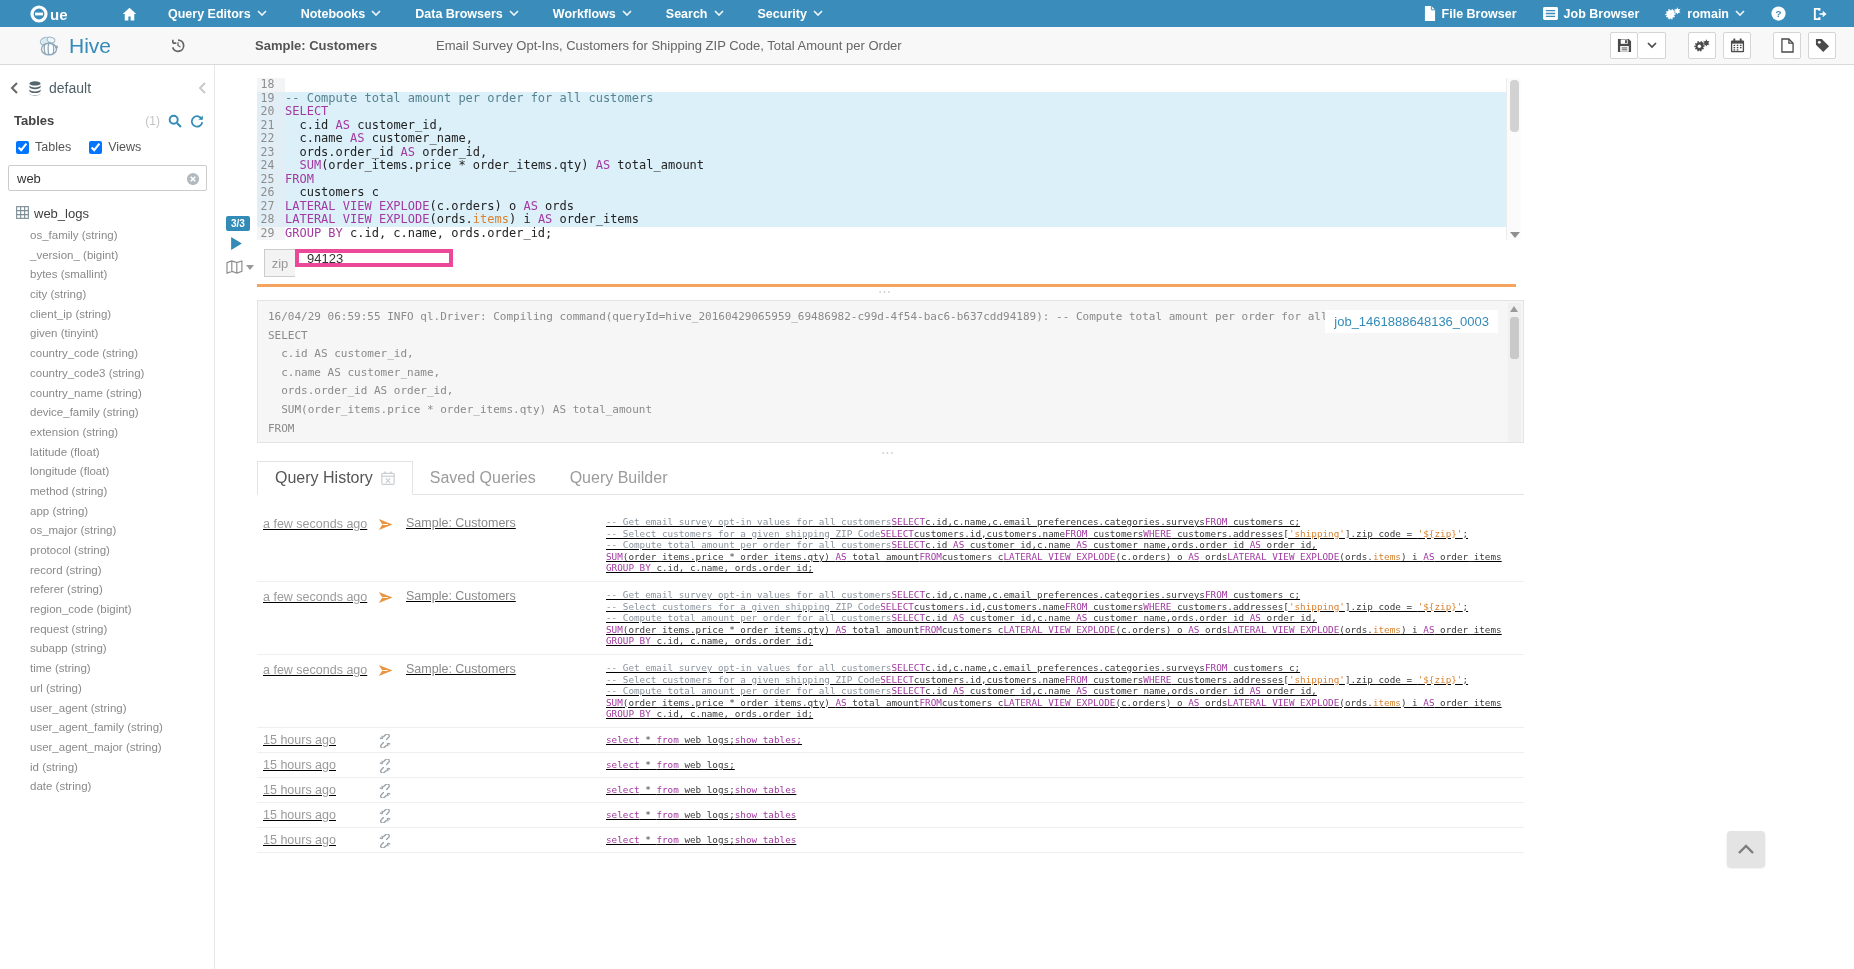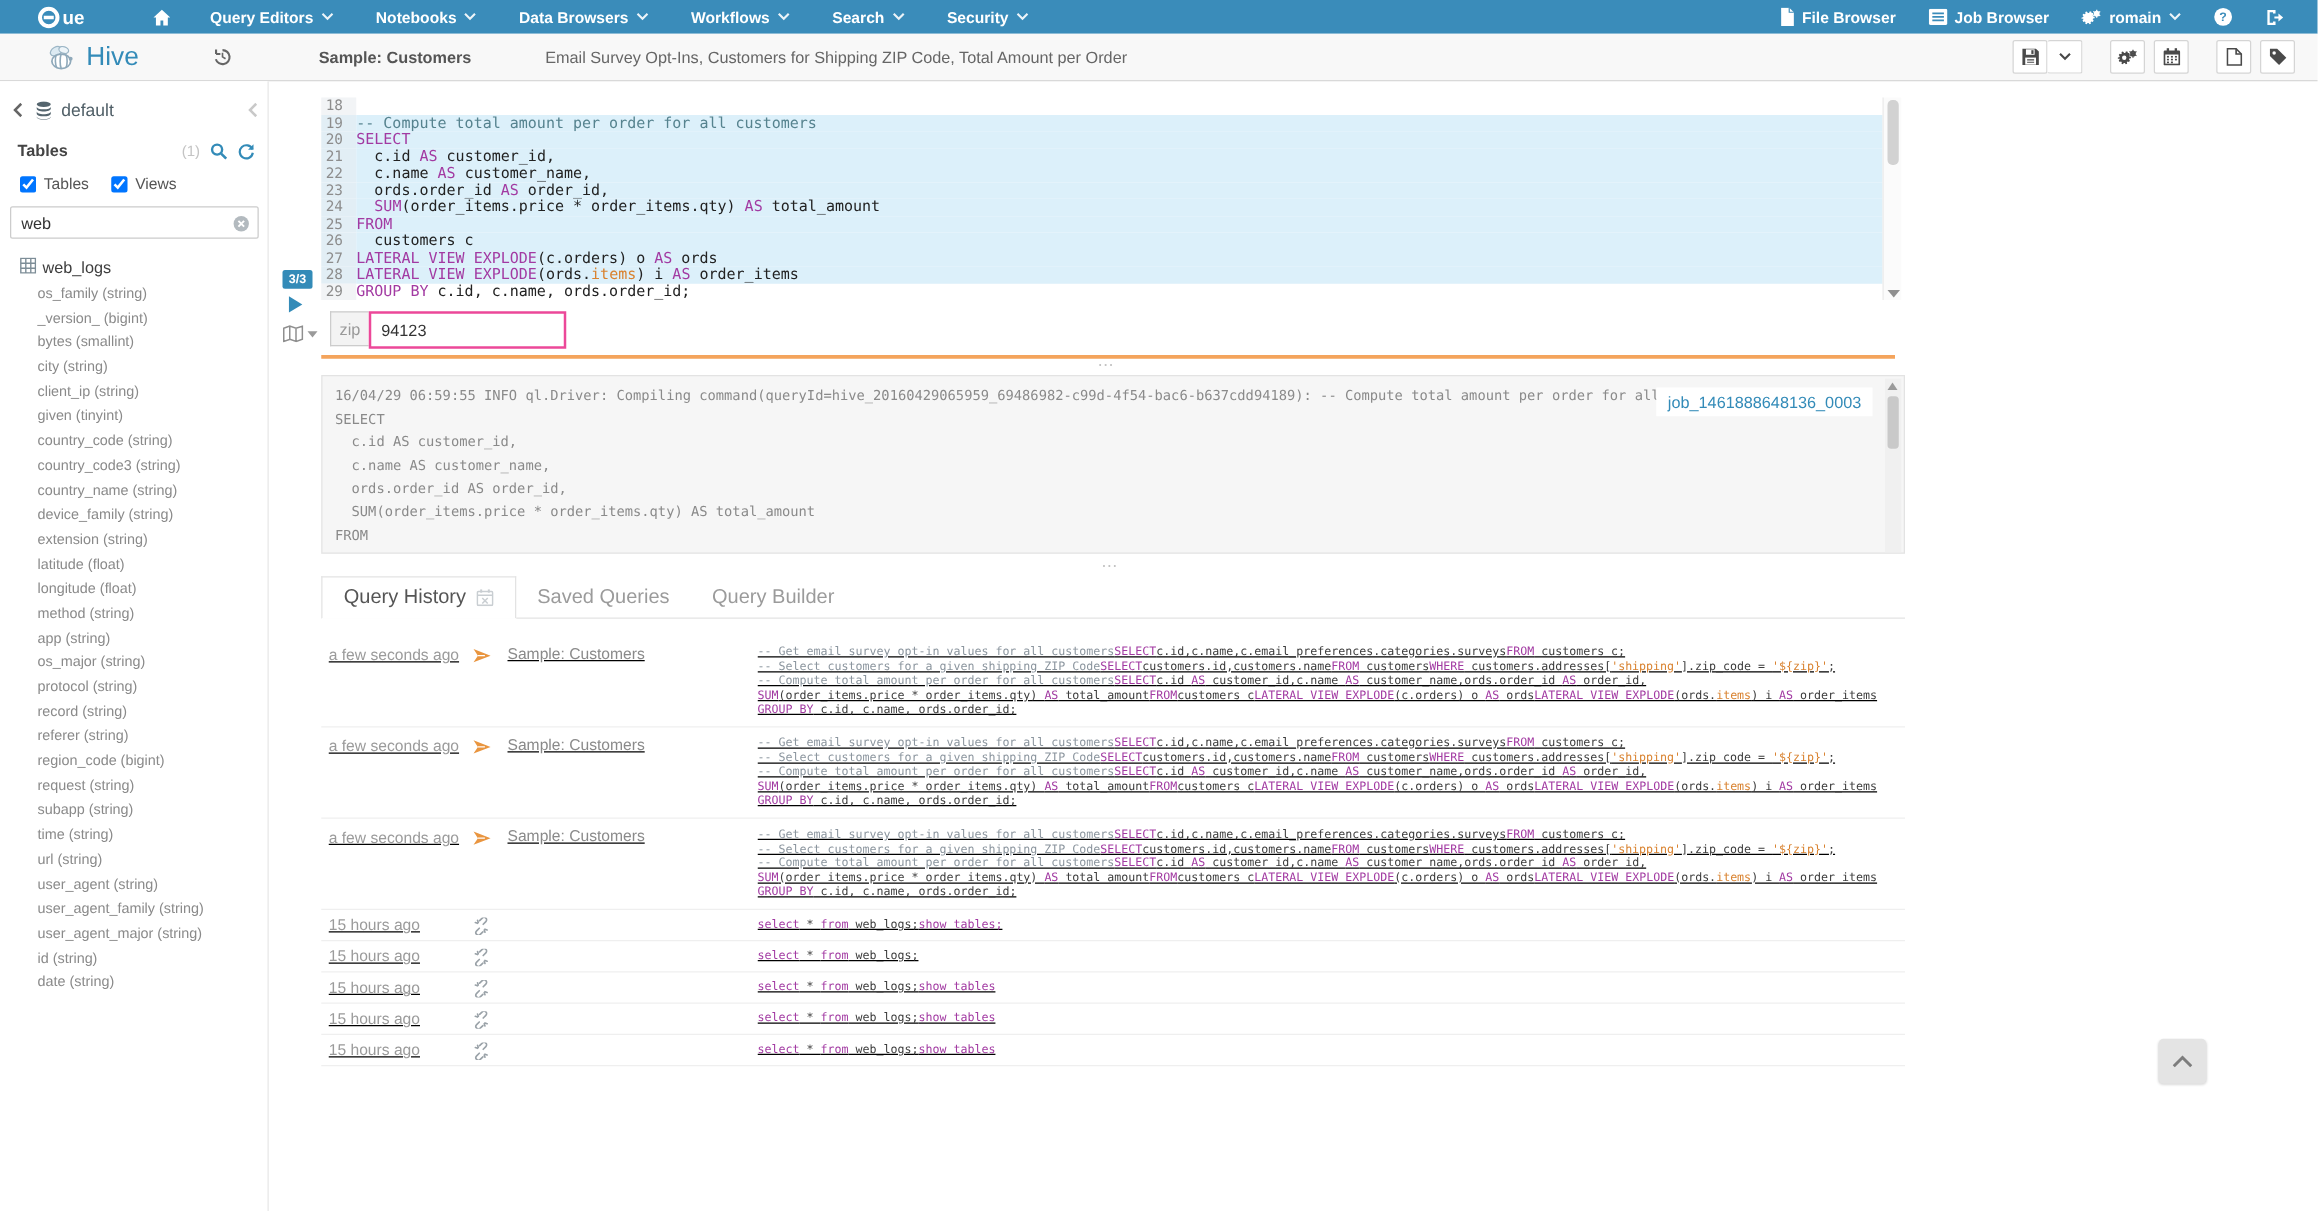--- a/index.html
+++ b/index.html
@@ -81,21 +81,21 @@
     font-size:10px;font-weight:bold;padding:2px 5px;border-radius:2px;}
   .play-btn{position:absolute;left:15px;top:171px;cursor:pointer;}
   .map-btn{position:absolute;left:11px;top:195px;display:flex;align-items:center;gap:3px;
     color:#8a8a8a;cursor:pointer;}
   .map-caret{width:0;height:0;border-left:4px solid transparent;border-right:4px solid transparent;
     border-top:5px solid #9a9a9a;}
   
   .var-row{position:absolute;left:49px;top:184px;display:flex;}
   .var-label{width:31px;height:28px;background:#f3f3f3;border:1px solid #ccc;border-right:none;
     color:#999;font-size:13px;display:flex;align-items:center;justify-content:center;}
-  .var-input{width:158px;height:30px;border:2px solid #ec4899;font-size:13px;color:#333;
+  .var-input{width:158px;height:18px;border:4px solid #ec4899;font-size:13px;color:#333;
     padding:0 8px;outline:none;font-family:"Liberation Sans",sans-serif;}
   
   .progress{position:absolute;left:42px;top:219px;width:1259px;height:3px;background:var(--progress);}
   .grip{position:absolute;width:80px;text-align:center;color:#c3c3c3;font-size:13px;
     letter-spacing:1px;cursor:row-resize;line-height:10px;}
   
   .log{position:absolute;left:42px;top:235px;width:1267px;height:143px;background:#f6f6f6;
     border:1px solid #e3e3e3;overflow:hidden;}
   .log-inner{padding:7px 10px;font-family:"DejaVu Sans Mono", monospace;font-size:11px;
     color:#8a8a8a;line-height:18.6px;white-space:pre;}

